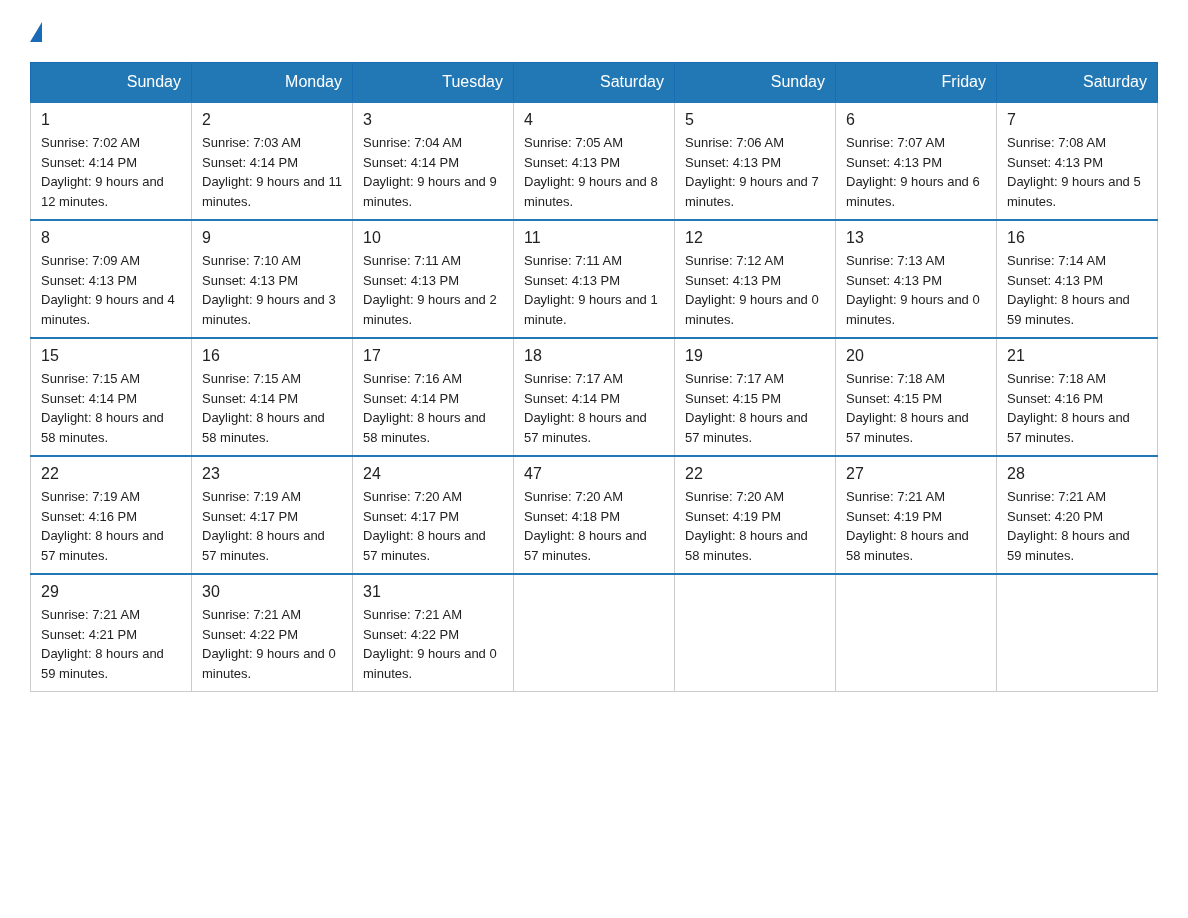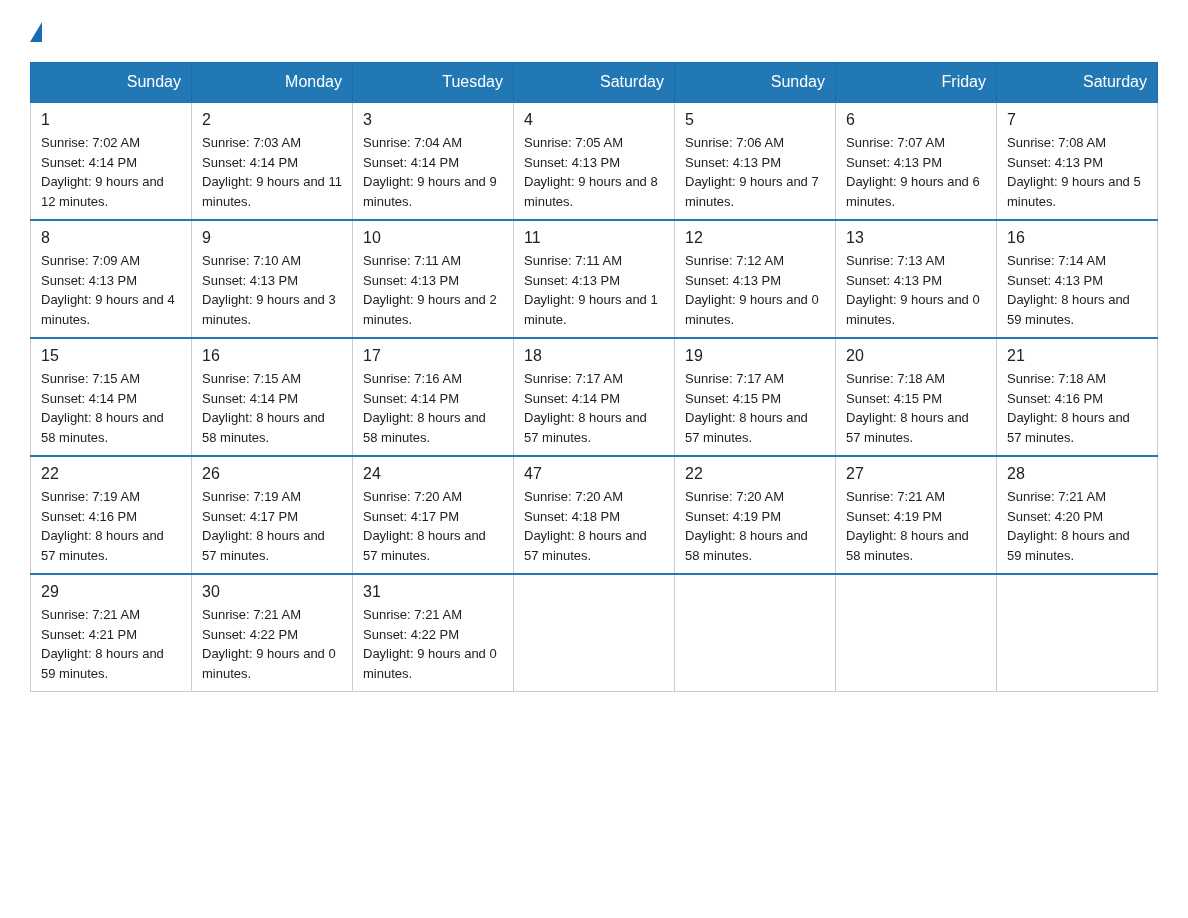--- a/index.html
+++ b/index.html
@@ -170,21 +170,21 @@
         <td><span class="day-num">19</span>
         <span class="day-info">Sunrise: 7:17 AM<br>Sunset: 4:15 PM<br>Daylight: 8 hours and 57 minutes.</span></td>
         <td><span class="day-num">20</span>
         <span class="day-info">Sunrise: 7:18 AM<br>Sunset: 4:15 PM<br>Daylight: 8 hours and 57 minutes.</span></td>
         <td><span class="day-num">21</span>
         <span class="day-info">Sunrise: 7:18 AM<br>Sunset: 4:16 PM<br>Daylight: 8 hours and 57 minutes.</span></td>
       </tr>
       <tr>
         <td><span class="day-num">22</span>
         <span class="day-info">Sunrise: 7:19 AM<br>Sunset: 4:16 PM<br>Daylight: 8 hours and 57 minutes.</span></td>
-        <td><span class="day-num">26</span>
+        <td><span class="day-num">23</span>
         <span class="day-info">Sunrise: 7:19 AM<br>Sunset: 4:17 PM<br>Daylight: 8 hours and 57 minutes.</span></td>
         <td><span class="day-num">24</span>
         <span class="day-info">Sunrise: 7:20 AM<br>Sunset: 4:17 PM<br>Daylight: 8 hours and 57 minutes.</span></td>
         <td><span class="day-num">47</span>
         <span class="day-info">Sunrise: 7:20 AM<br>Sunset: 4:18 PM<br>Daylight: 8 hours and 57 minutes.</span></td>
         <td><span class="day-num">22</span>
         <span class="day-info">Sunrise: 7:20 AM<br>Sunset: 4:19 PM<br>Daylight: 8 hours and 58 minutes.</span></td>
         <td><span class="day-num">27</span>
         <span class="day-info">Sunrise: 7:21 AM<br>Sunset: 4:19 PM<br>Daylight: 8 hours and 58 minutes.</span></td>
         <td><span class="day-num">28</span>

